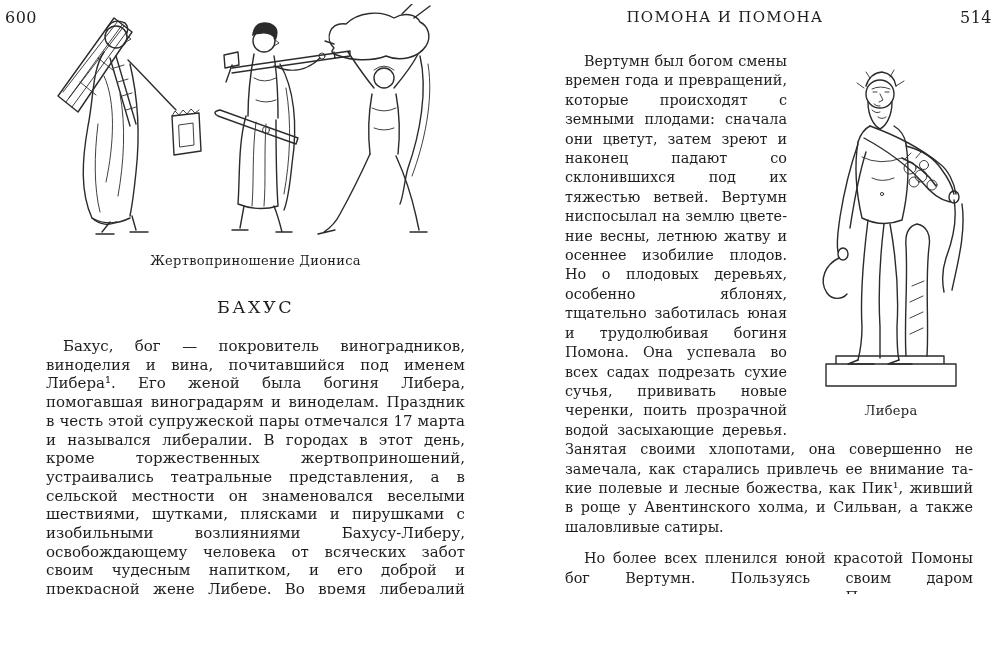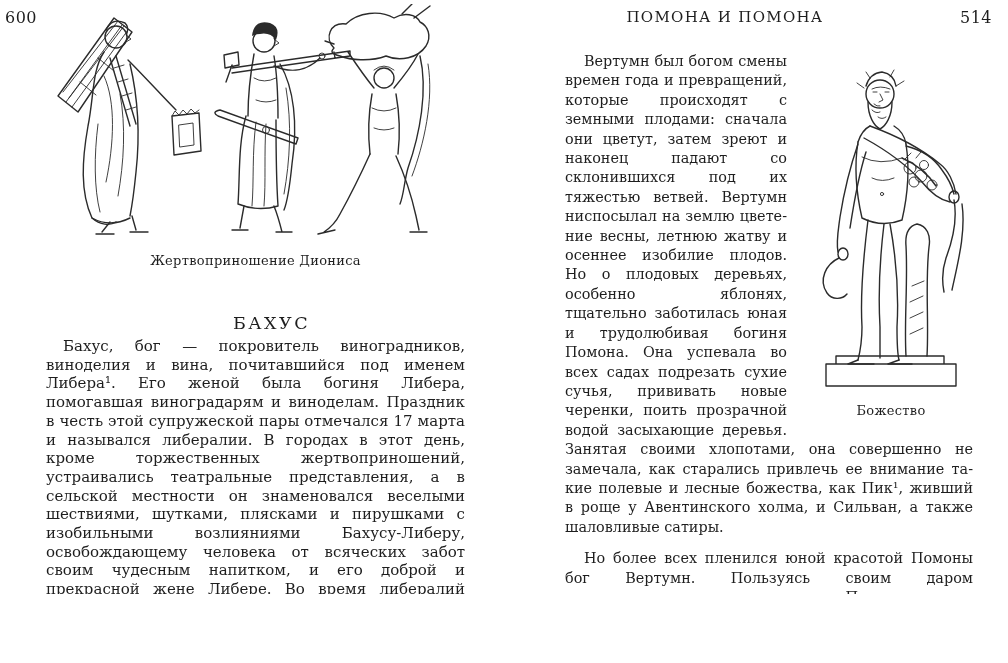--- a/index.html
+++ b/index.html
@@ -25,21 +25,21 @@
     text-align: center; font-size: 15px; letter-spacing: 1.3px;
   }
 
   
   .lp-figure { position: absolute; left: 46px; top: 4px; width: 419px; margin: 0; text-align: center; }
   .lp-figure svg { display: block; margin: 0 auto; }
   .caption { font-size: 13px; letter-spacing: .3px; }
   .lp-figure .caption { margin-top: 7px; }
 
   .lp-heading {
-    position: absolute; top: 297px; left: 46px; width: 419px; margin: 16px;
+    position: absolute; top: 297px; left: 46px; width: 419px; margin: 0;
     text-align: center; font-size: 17.5px; font-weight: normal; letter-spacing: 2.5px;
   }
   .lp-body {
     position: absolute; top: 337px; left: 46px; width: 419px; margin: 0;
     font-size: 15px; line-height: 18.7px; text-align: justify; text-indent: 17px;
   }
 
   
   .rp-body {
     position: absolute; top: 40px; left: 49px; width: 432px;
@@ -183,21 +183,21 @@
 
           <path class="ln" d="M148,158 C152,180 146,200 140,216 C136,228 136,240 138,250 M156,162 C160,190 152,220 146,248"></path>
 
           <circle class="ln" cx="74" cy="52" r="14"></circle>
           <path class="ln" d="M62,60 C62,74 68,84 74,87 C80,84 86,74 86,60"></path>
           <path class="thin" d="M66,68 q4,4 8,2 M72,75 q4,3 8,0 M68,62 q3,3 6,2"></path>
           <path class="ln" d="M60,44 Q64,31 76,30 Q88,32 90,44"></path>
           <path class="thin" d="M58,46 l-7,-5 M90,44 l8,-5 M64,36 l-4,-6 M84,35 l4,-7"></path>
           <path class="thin" d="M67,50 l4,0 M79,50 l4,0 M74,52 l3,6 l-4,2 M66,47 Q74,43 84,47"></path>
         </svg>
-        <figcaption class="caption">Божество</figcaption>
+        <figcaption class="caption">Либера</figcaption>
       </figure>
 
       <p>Вертумн был богом смены времен года и превращений, которые происходят с земны­ми плодами: сначала они цве­тут, затем зреют и наконец падают со склонившихся под их тяжестью ветвей. Вертумн ниспосылал на землю цвете­ние весны, летнюю жатву и осеннее изобилие плодов. Но о плодовых деревьях, особен­но яблонях, тщательно забо­тилась юная и трудолюбивая богиня Помона. Она успевала во всех садах подрезать сухие сучья, прививать новые черен­ки, поить прозрачной водой засыхающие деревья. Занятая своими хлопотами, она совер­шенно не замечала, как стара­лись привлечь ее внимание та­кие полевые и лесные божества, как Пик¹, живший в роще у Авентинского холма, и Сильван, а также шаловливые сатиры.</p>
       <p>Но более всех пленился юной красотой Помоны бог Вер­тумн. Пользуясь своим даром перевоплощения, он стал яв­ляться Помоне в самых разных обличьях — от воина до ры­бака и простого садовника, предлагая ей свою любовь, но никто не мог завладеть сердцем Помоны и хоть на мгнове­ние отвлечь ее от любимого дела. Вертумн решился воздей-</p>
     </div>
 
   </section>
 
 </div>
 

